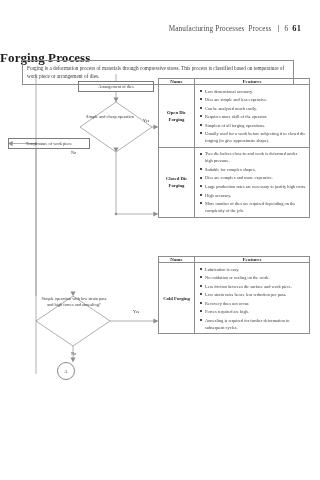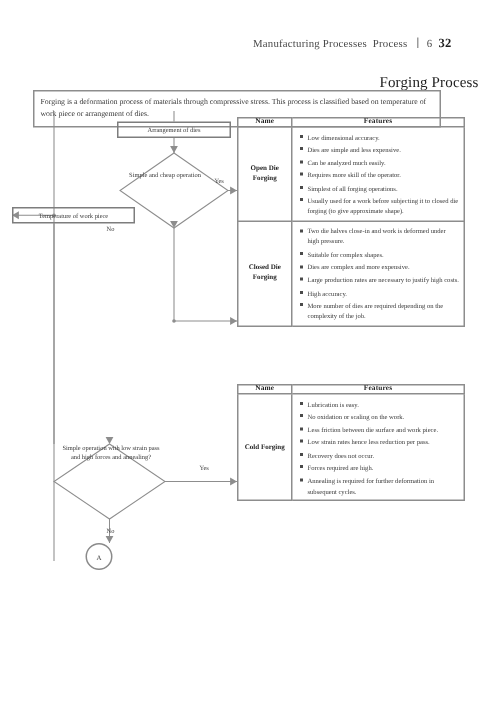--- a/index.html
+++ b/index.html
@@ -46,23 +46,23 @@
     position: relative; top: 1px;
   }
   .rh .rh-num   { font-size: 7.2px; }
   .rh .rh-page  { font-size: 8.4px; font-weight: bold; color: #1d1d1d; }
 
   
   .sec-title {
     position: absolute;
     top: 50px;
     left: 0; right: 0;
-    text-align: right;
-    font-size: 10px;
-    font-weight: normal;
+    text-align: left;
+    font-size: 13px;
+    font-weight: bold;
     color: #1d1d1d;
     letter-spacing: .1px;
   }
 
   
   .intro {
     position: absolute;
     top: 60px;
     left: 22px;
     width: 272px;
@@ -202,21 +202,21 @@
 </head>
 <body>
 
 <div class="page">
 
   <div class="rh">
     <span class="rh-title">Manufacturing Processes</span>
     <span class="rh-chap">Process</span>
     <span class="rh-rule"></span>
     <span class="rh-num">6</span>
-    <span class="rh-page">32</span>
+    <span class="rh-page">61</span>
   </div>
 
   <div class="sec-title">Forging Process</div>
 
   <div class="intro">Forging is a deformation process of materials through compressive stress. This process is classified based on temperature of work piece or arrangement of dies.</div>
 
   <div class="flow">
     <svg width="160" height="300" viewBox="0 0 160 300">
       <g stroke="#8d8d8d" stroke-width="0.7" fill="none">
 

